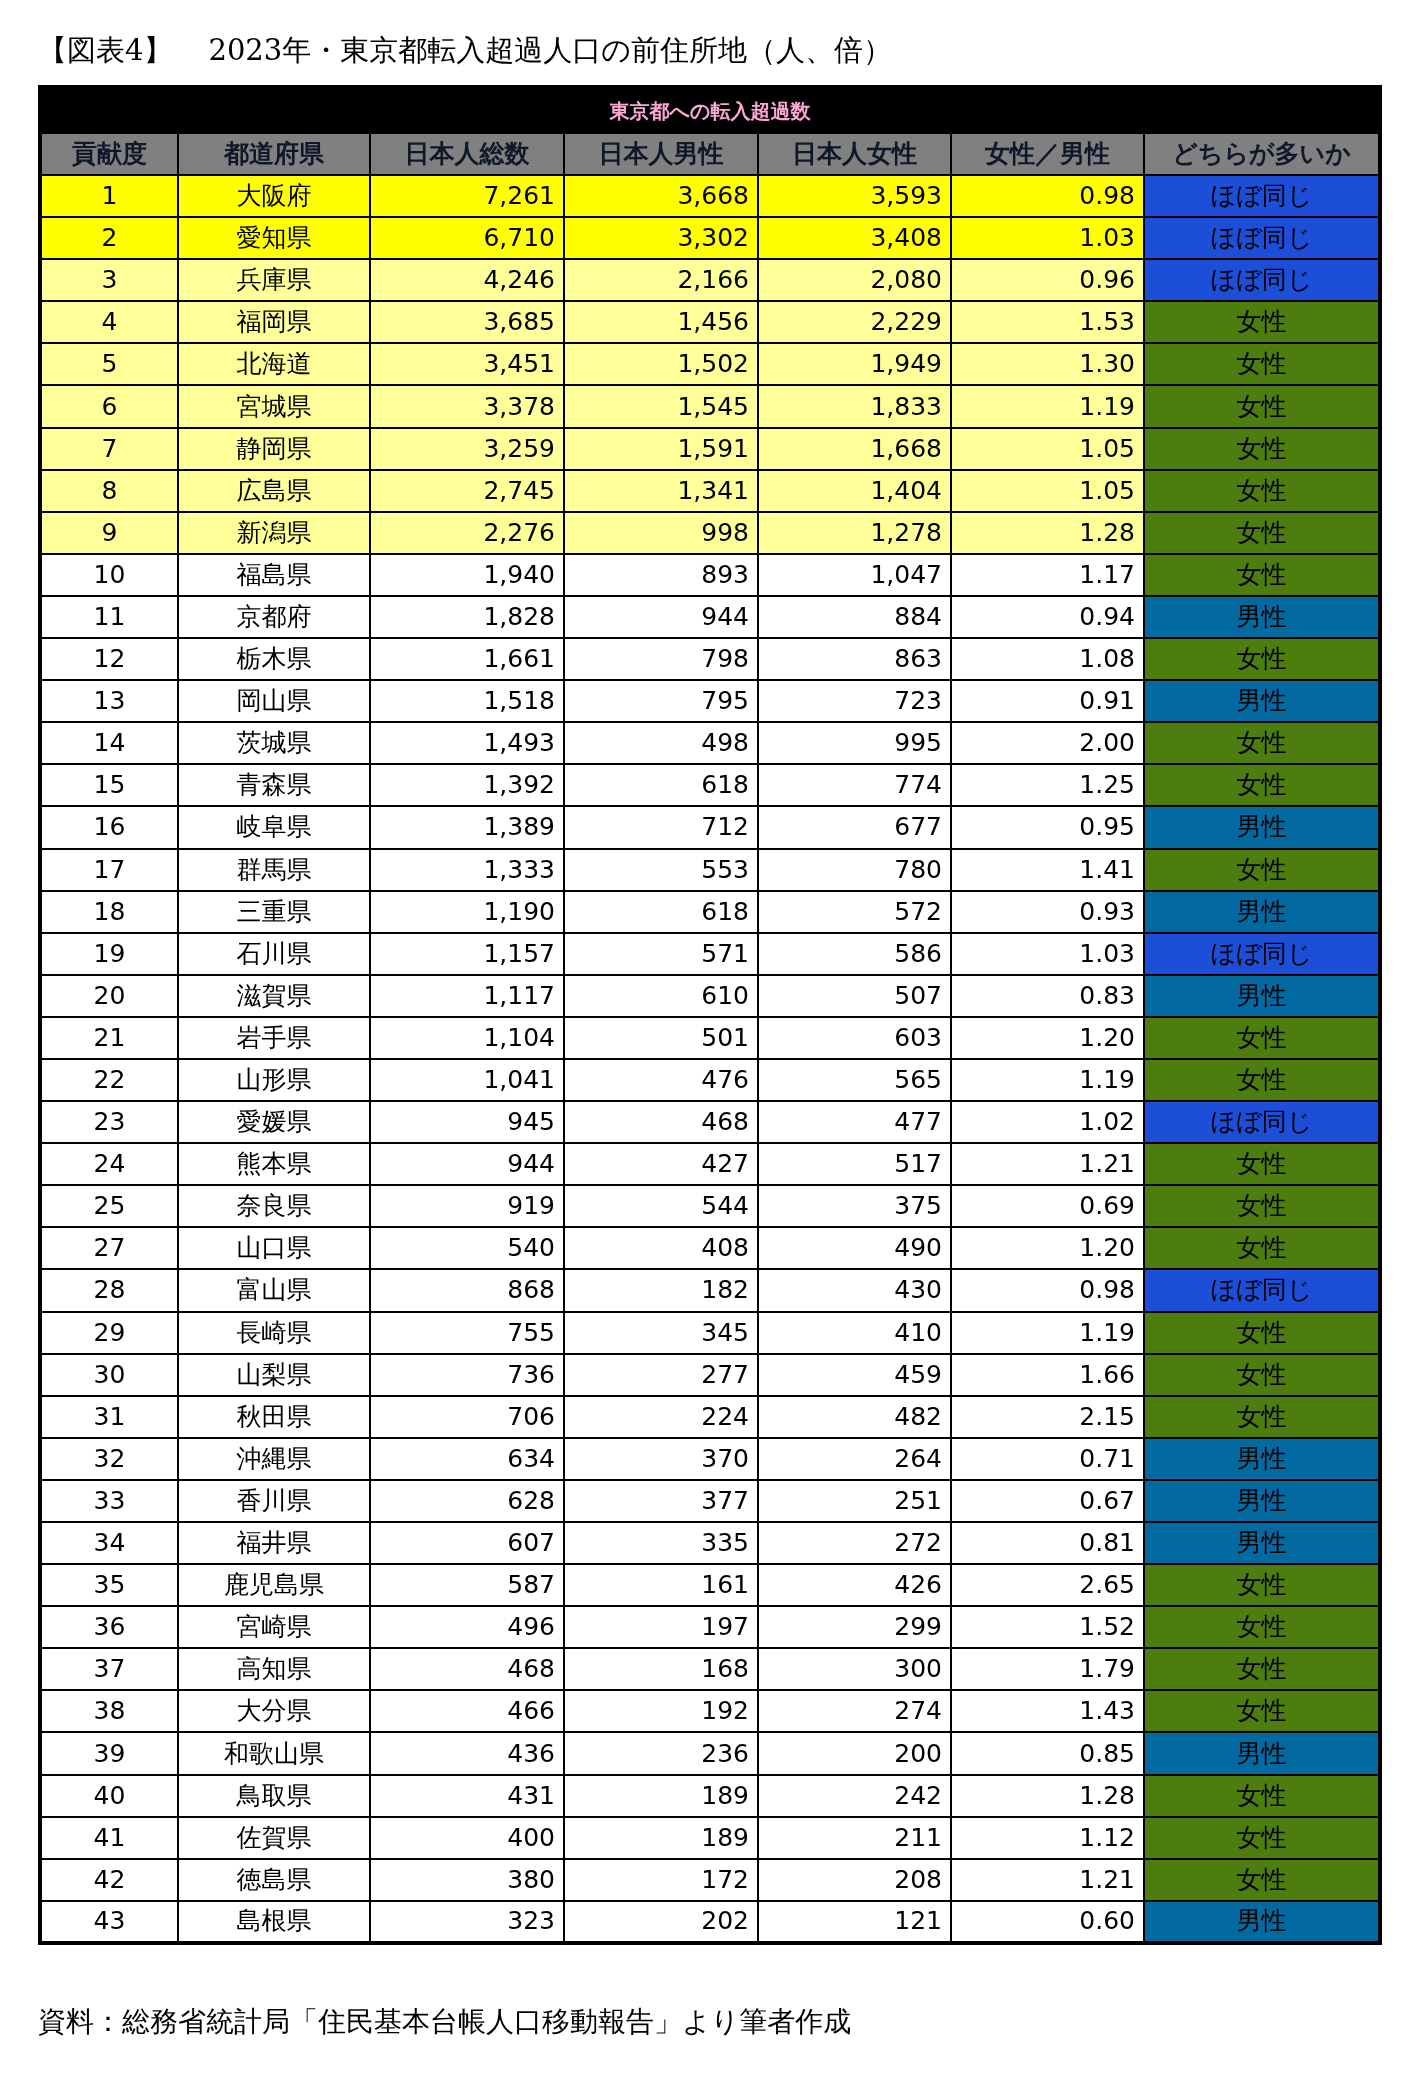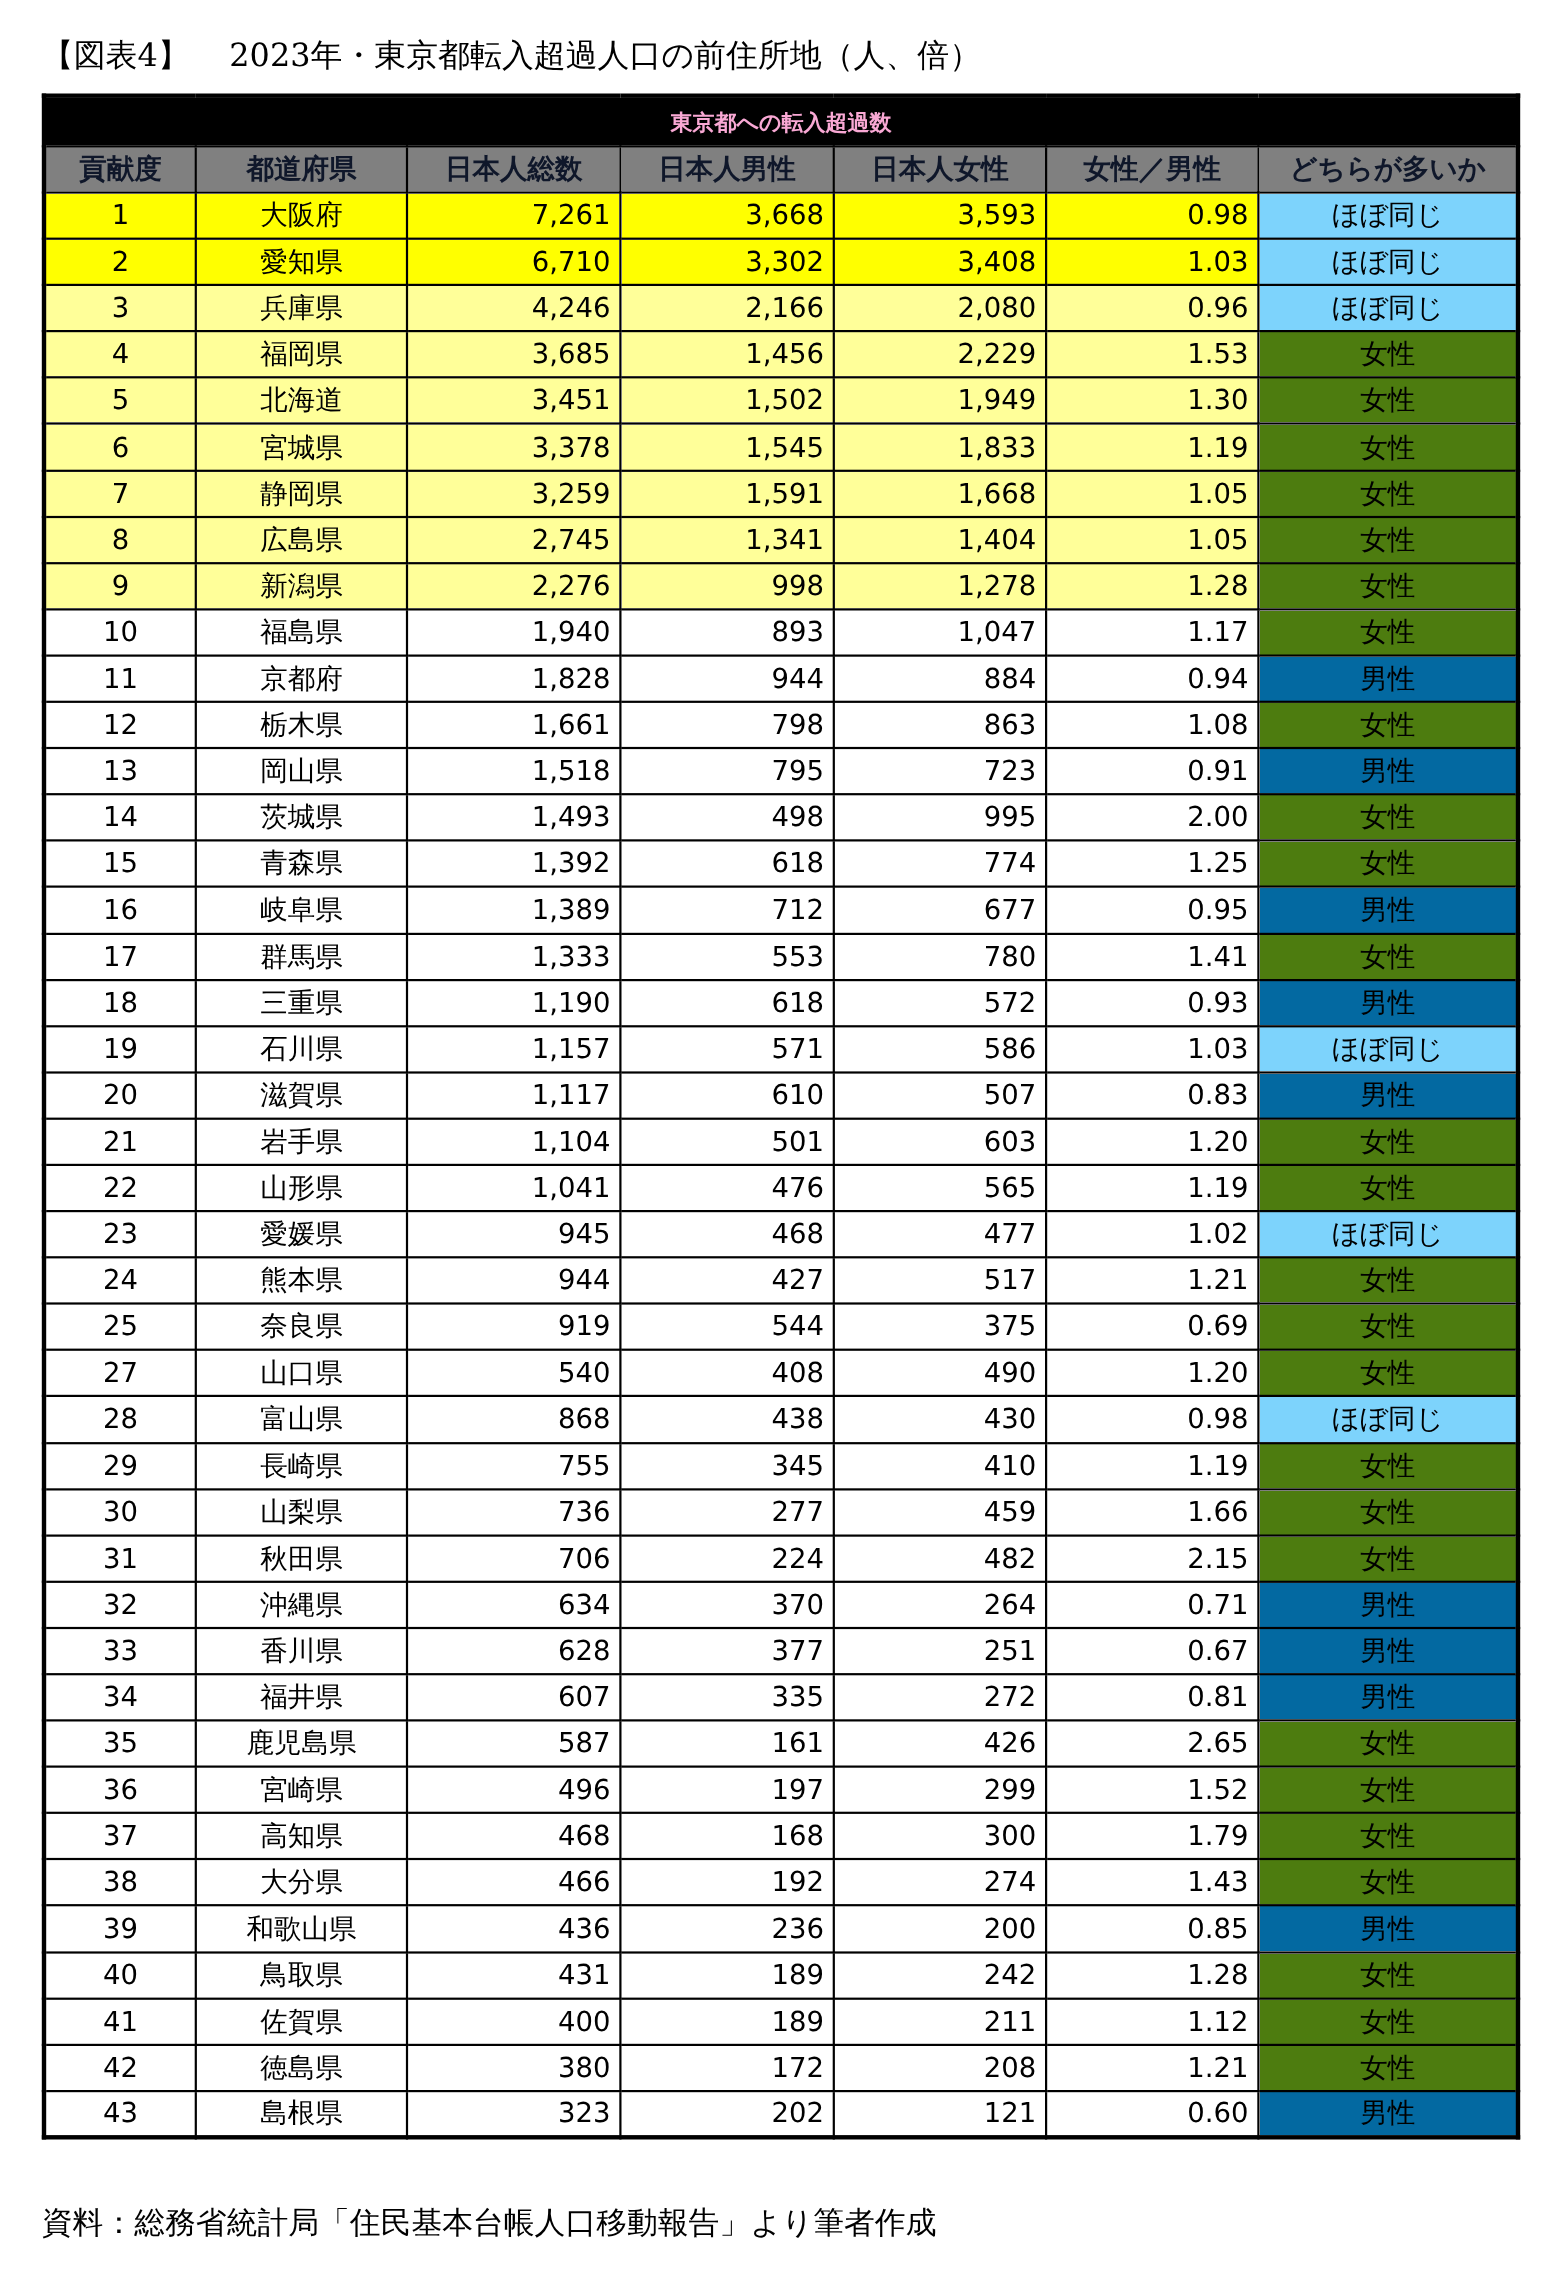--- a/index.html
+++ b/index.html
@@ -16,21 +16,21 @@
                font-weight: bold; text-align: center; border-color: #000; }
   table.data thead tr.colhead th { background: #808080; color: #0f172a; height: 42px; font-weight: bold;
                text-align: center; border-color: #000; }
   td.c { text-align: center; }
   td.r { text-align: right; }
   tr.hl-strong td.num, tr.hl-strong td.pref, tr.hl-strong td.rank { background: #ffff00; }
   tr.hl-light td.num, tr.hl-light td.pref, tr.hl-light td.rank { background: #ffff99; }
   td.verdict { text-align: center; }
   td.verdict.female { background: #4d7c0f; }
   td.verdict.male { background: #0369a1; }
-  td.verdict.same { background: #7dd3fc; }
+  td.verdict.same { background: #1d4ed8; }
   .source { position: absolute; left: 38px; top: 2002px; font-size: 28px; line-height: 40px;
             font-family: Liberation Serif, serif; white-space: nowrap; }
 </style>
 </head>
 <body>
 
 <div class="fig-title">
   <span class="label">【図表4】</span><span>2023年・東京都転入超過人口の前住所地（人、倍）</span>
 </div>
 
@@ -290,21 +290,21 @@
         <td class="r num">540</td>
         <td class="r num">408</td>
         <td class="r num">490</td>
         <td class="r num">1.20</td>
         <td class="verdict female">女性</td>
       </tr>
       <tr class="">
         <td class="c rank">28</td>
         <td class="c pref">富山県</td>
         <td class="r num">868</td>
-        <td class="r num">438</td>
+        <td class="r num">182</td>
         <td class="r num">430</td>
         <td class="r num">0.98</td>
         <td class="verdict same">ほぼ同じ</td>
       </tr>
       <tr class="">
         <td class="c rank">29</td>
         <td class="c pref">長崎県</td>
         <td class="r num">755</td>
         <td class="r num">345</td>
         <td class="r num">410</td>

